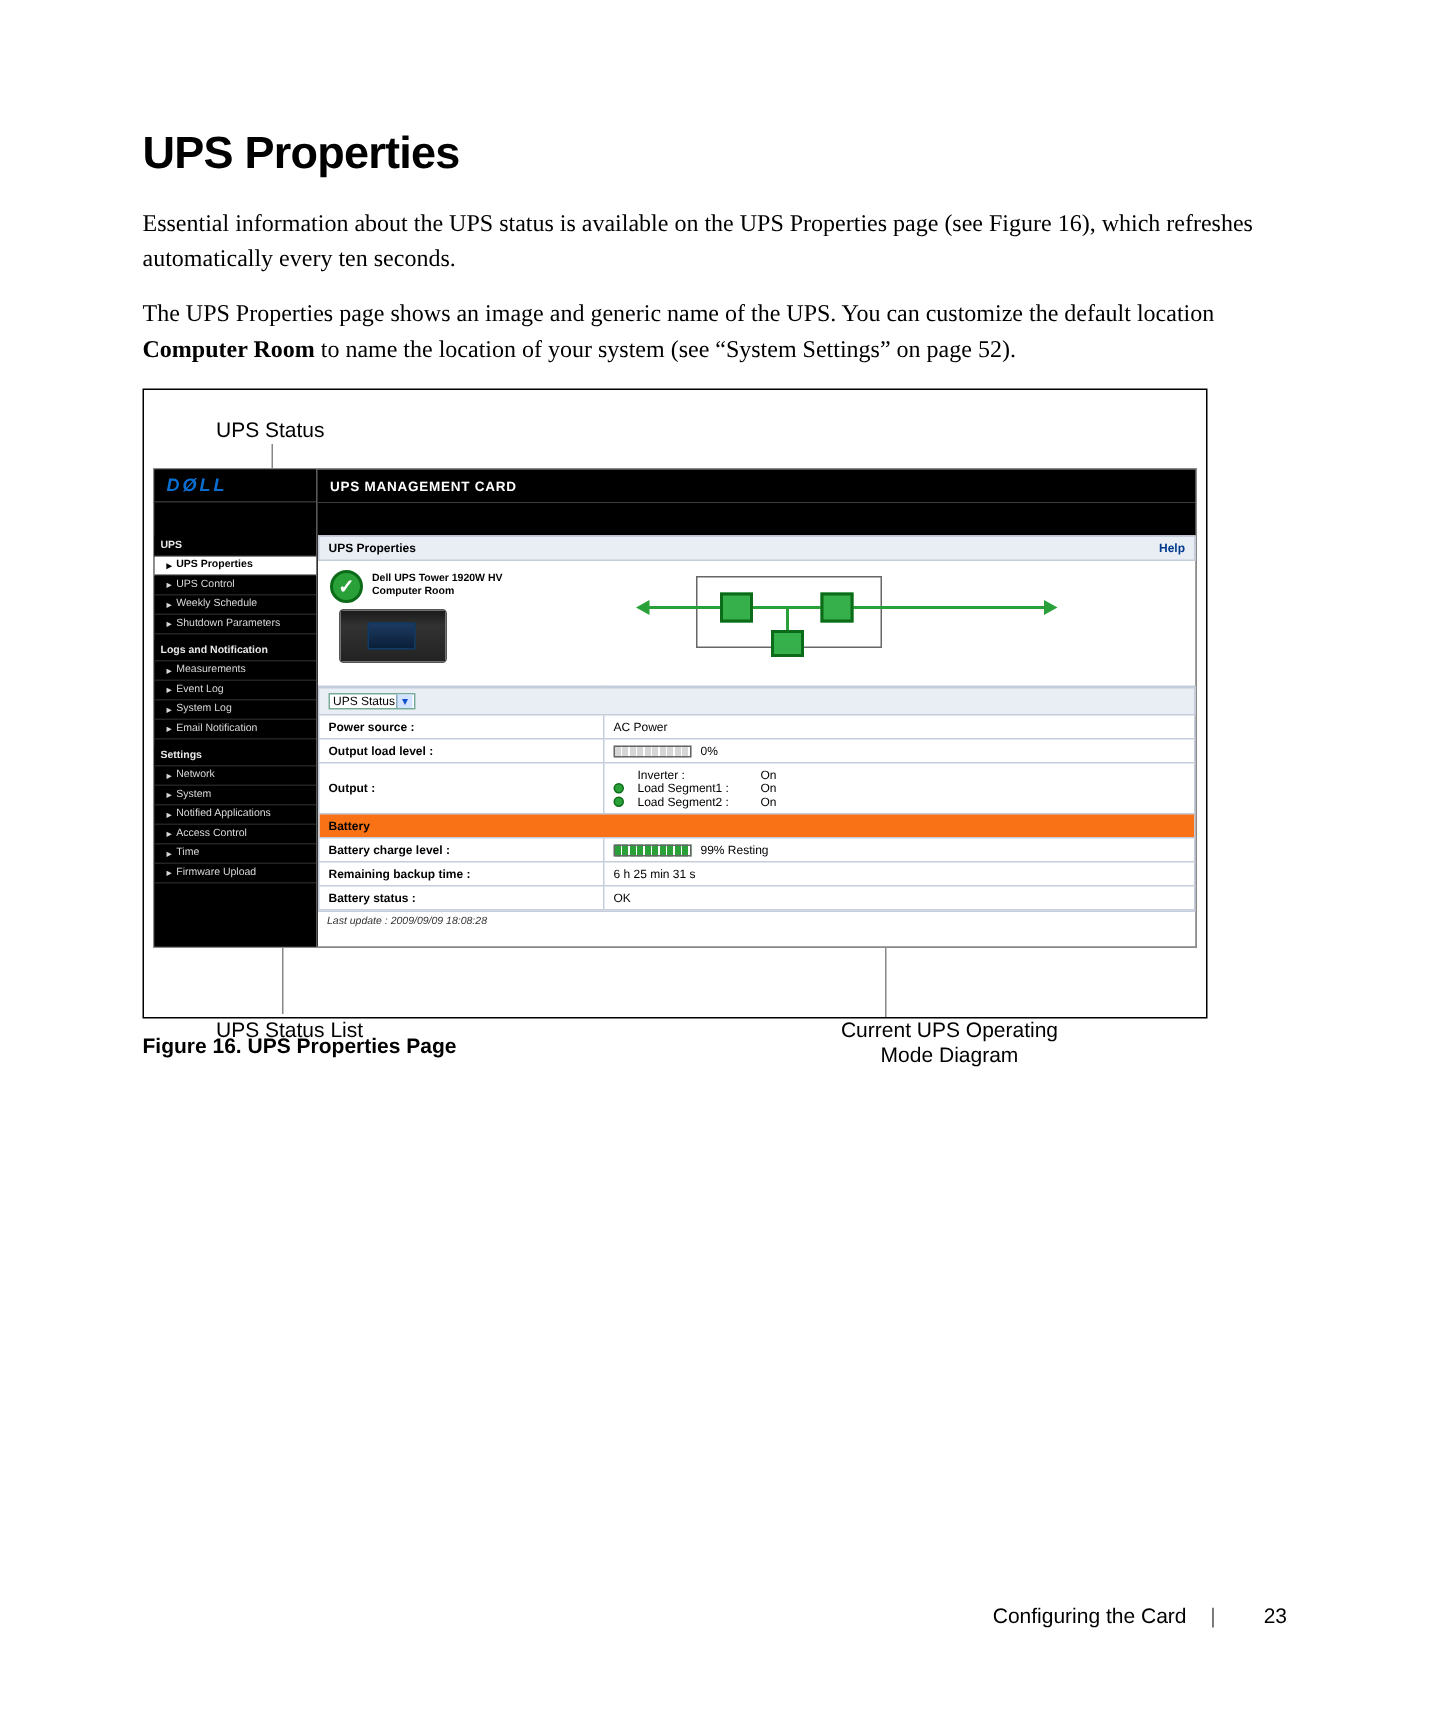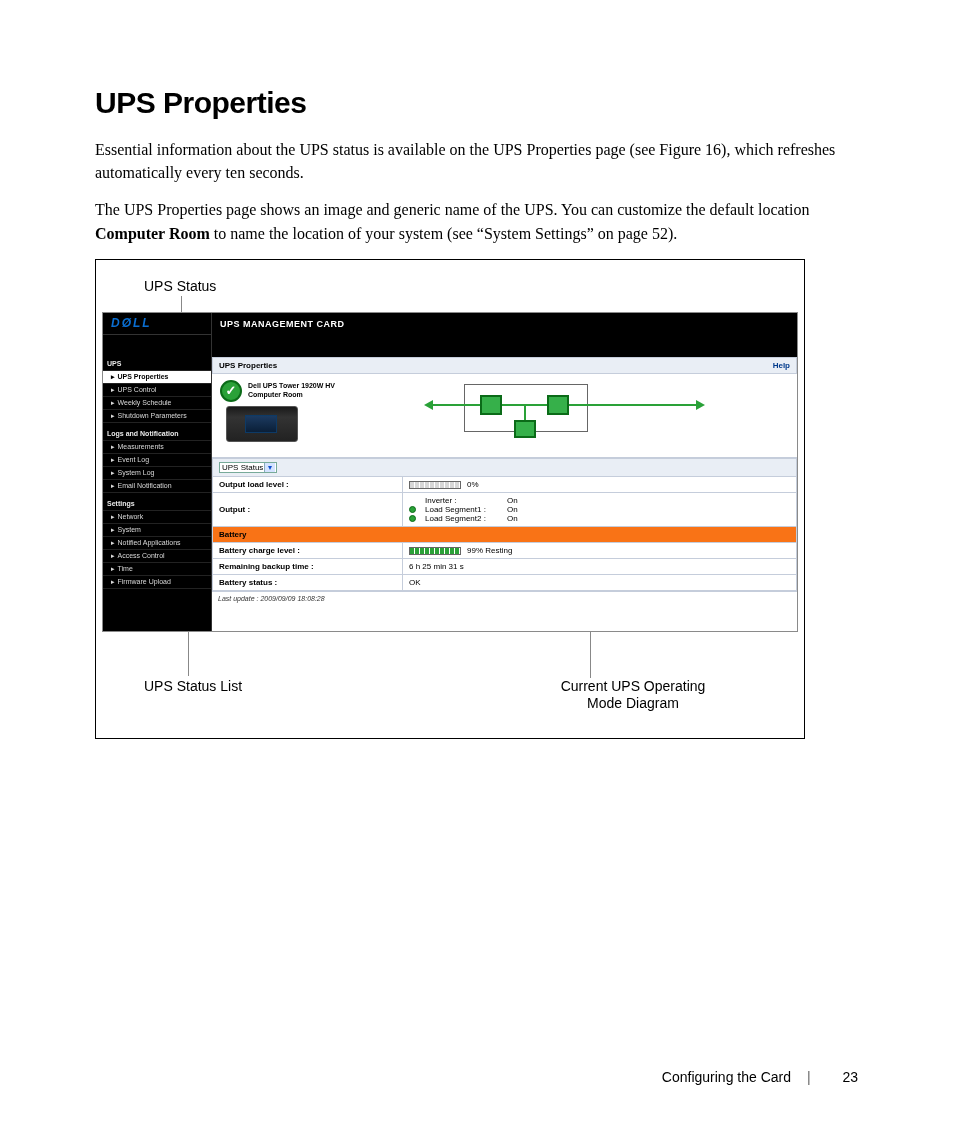--- a/index.html
+++ b/index.html
@@ -23,21 +23,21 @@
   }
   .para {
     font-size: 16px;
     line-height: 1.45;
     margin-bottom: 14px;
   }
   .bold { font-weight: 700; }
   .figure-box {
     border: 1px solid #000;
     width: 710px;
-    height: 480px;
+    height: 420px;
     position: relative;
     font-family: Arial, Helvetica, sans-serif;
   }
   .annot {
     position: absolute;
     font-size: 14px;
     color: #000;
     text-align: center;
     line-height: 1.25;
   }
@@ -353,20 +353,24 @@
           </div>
         </div>
 
         <table class="status-table">
           <tbody>
               <tr class="select-row">
                 <td colspan="2">
             <span class="select-ctl">UPS Status</span>
           </td>
               </tr>
+          <tr>
+            <td class="k">Power source :</td>
+            <td class="v">AC Power</td>
+          </tr>
           <tr>
             <td class="k">Output load level :</td>
             <td class="v">
               <span class="bar empty"></span><span>0%</span>
             </td>
           </tr>
           <tr>
             <td class="k">Output :</td>
             <td class="v">
               <div class="subrow">
@@ -403,19 +407,20 @@
             <td class="k">Battery status :</td>
             <td class="v">OK</td>
           </tr>
         </tbody>
           </table>
         <div class="last-update">Last update : 2009/09/09 18:08:28</div>
       </div>
     </div>
   </div>
 
+  <div class="caption">Figure 16. UPS Properties Page</div>
 </div>
 
 <div class="footer">
   <span>Configuring the Card</span>
   <span class="sep">|</span>
   <span class="pg">23</span>
 </div>
 
 </body></html>

